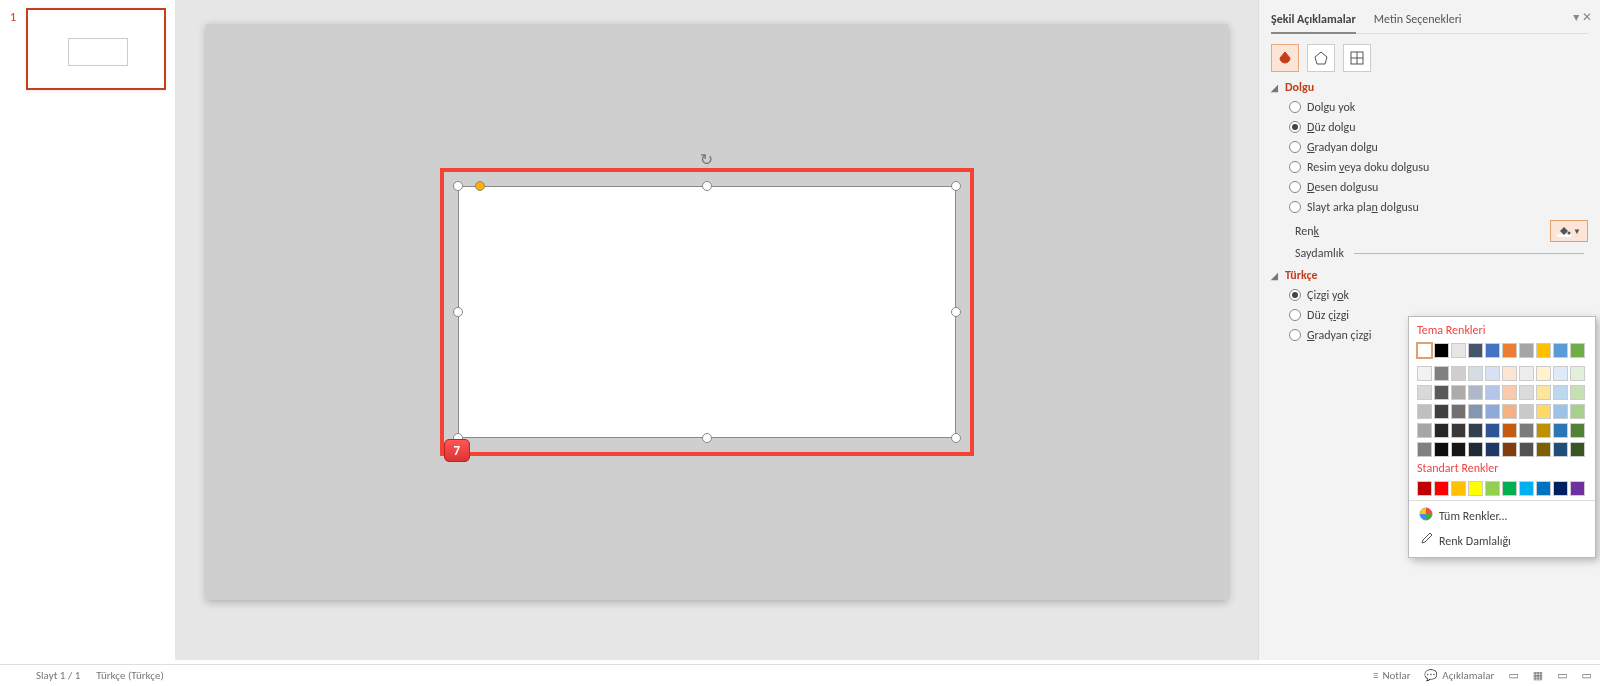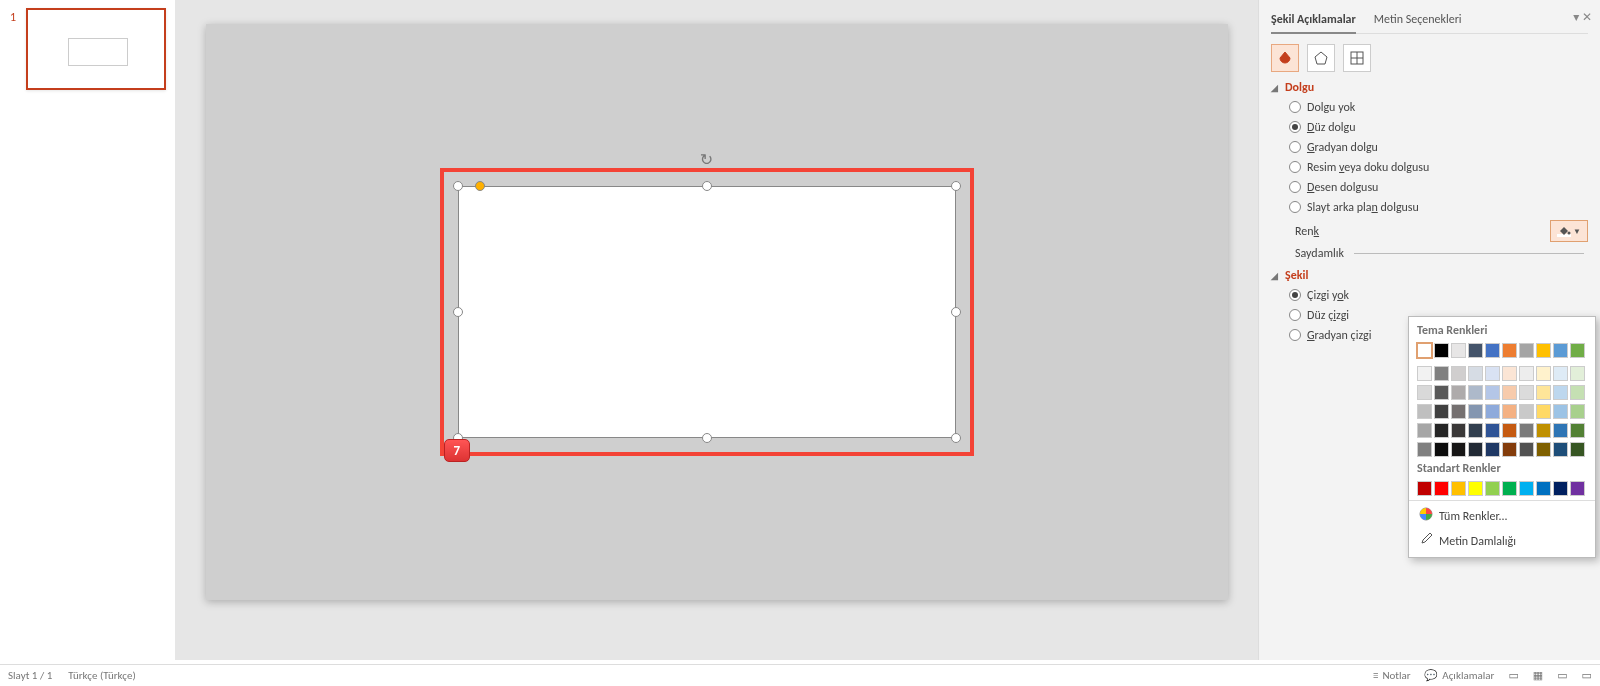--- a/index.html
+++ b/index.html
@@ -262,22 +262,22 @@
     right: 4px;
     width: 188px;
     background: #fff;
     border: 1px solid #bbb;
     box-shadow: 3px 3px 8px rgba(0,0,0,0.25);
     padding: 6px 8px 4px 8px;
     z-index: 20;
     font-size: 12px;
   }
   .cp-title {
-    font-weight: 700;
-    color: #737373;
+    font-weight: 400;
+    color: #ef4444;
     margin-bottom: 6px;
   }
   .cp-grid {
     display: grid;
     grid-template-columns: repeat(10, 15px);
     gap: 2px;
     margin-bottom: 4px;
   }
   .cp-cell {
     width: 15px; height: 15px;
@@ -302,21 +302,21 @@
     width: 1600px;
     height: 22px;
     border-top: 1px solid #ddd;
     background: #fff;
     display: flex;
     align-items: center;
     font-size: 11px;
     color: #777;
     padding: 0 8px;
   }
-  .statusbar .left { display:flex; gap:16px; align-items:flex-end; }
+  .statusbar .left { display:flex; gap:16px; align-items:flex-end;margin-left:28px; }
   .statusbar .right { margin-left:auto; display:flex; gap:14px; align-items:center; }
   .sb-item { display:flex; align-items:center; gap:4px; cursor:pointer; }
   .panel-close {
     position: absolute;
     top: 10px; right: 8px;
     font-size: 12px;
     color: #888;
     cursor: pointer;
   }
 </style>
@@ -421,21 +421,21 @@
           <span class="caret">▼</span>
         </div>
       </div>
       <div class="slider-row">
         <span>Saydamlık</span>
         <span style="flex:1;border-top:1px solid #bbb;margin:0 4px"></span>
       </div>
     </div>
 
     <div class="section">
-      <div class="section-hdr">Şekil</div>
+      <div class="section-hdr">Türkçe</div>
       <div class="radiolist">
         <label class="radio-row">
             <span class="radio checked"></span>
             <span>Çizgi y<span class="u">o</span>k</span>
           </label>
         <label class="radio-row">
             <span class="radio"></span>
             <span>Düz ç<span class="u">i</span>zgi</span>
           </label>
         <label class="radio-row">
@@ -545,21 +545,21 @@
             </svg>
         </span>
         <span>Tüm Renkler...</span>
       </div>
       <div class="cp-menu-item">
         <span>
           <svg width="14" height="14" viewBox="0 0 14 14">
               <path d="M11 1 L13 3 L6 10 L3 11 L4 8 Z" fill="none" stroke="#555"></path>
             </svg>
         </span>
-        <span>Metin Damlalığı</span>
+        <span>Renk Damlalığı</span>
       </div>
     </div>
 
   </div>
 </div>
 
 <div class="statusbar">
   <div class="left">
     <span class="sb-item">Slayt 1 / 1</span>
     <span class="sb-item">Türkçe (Türkçe)</span>

